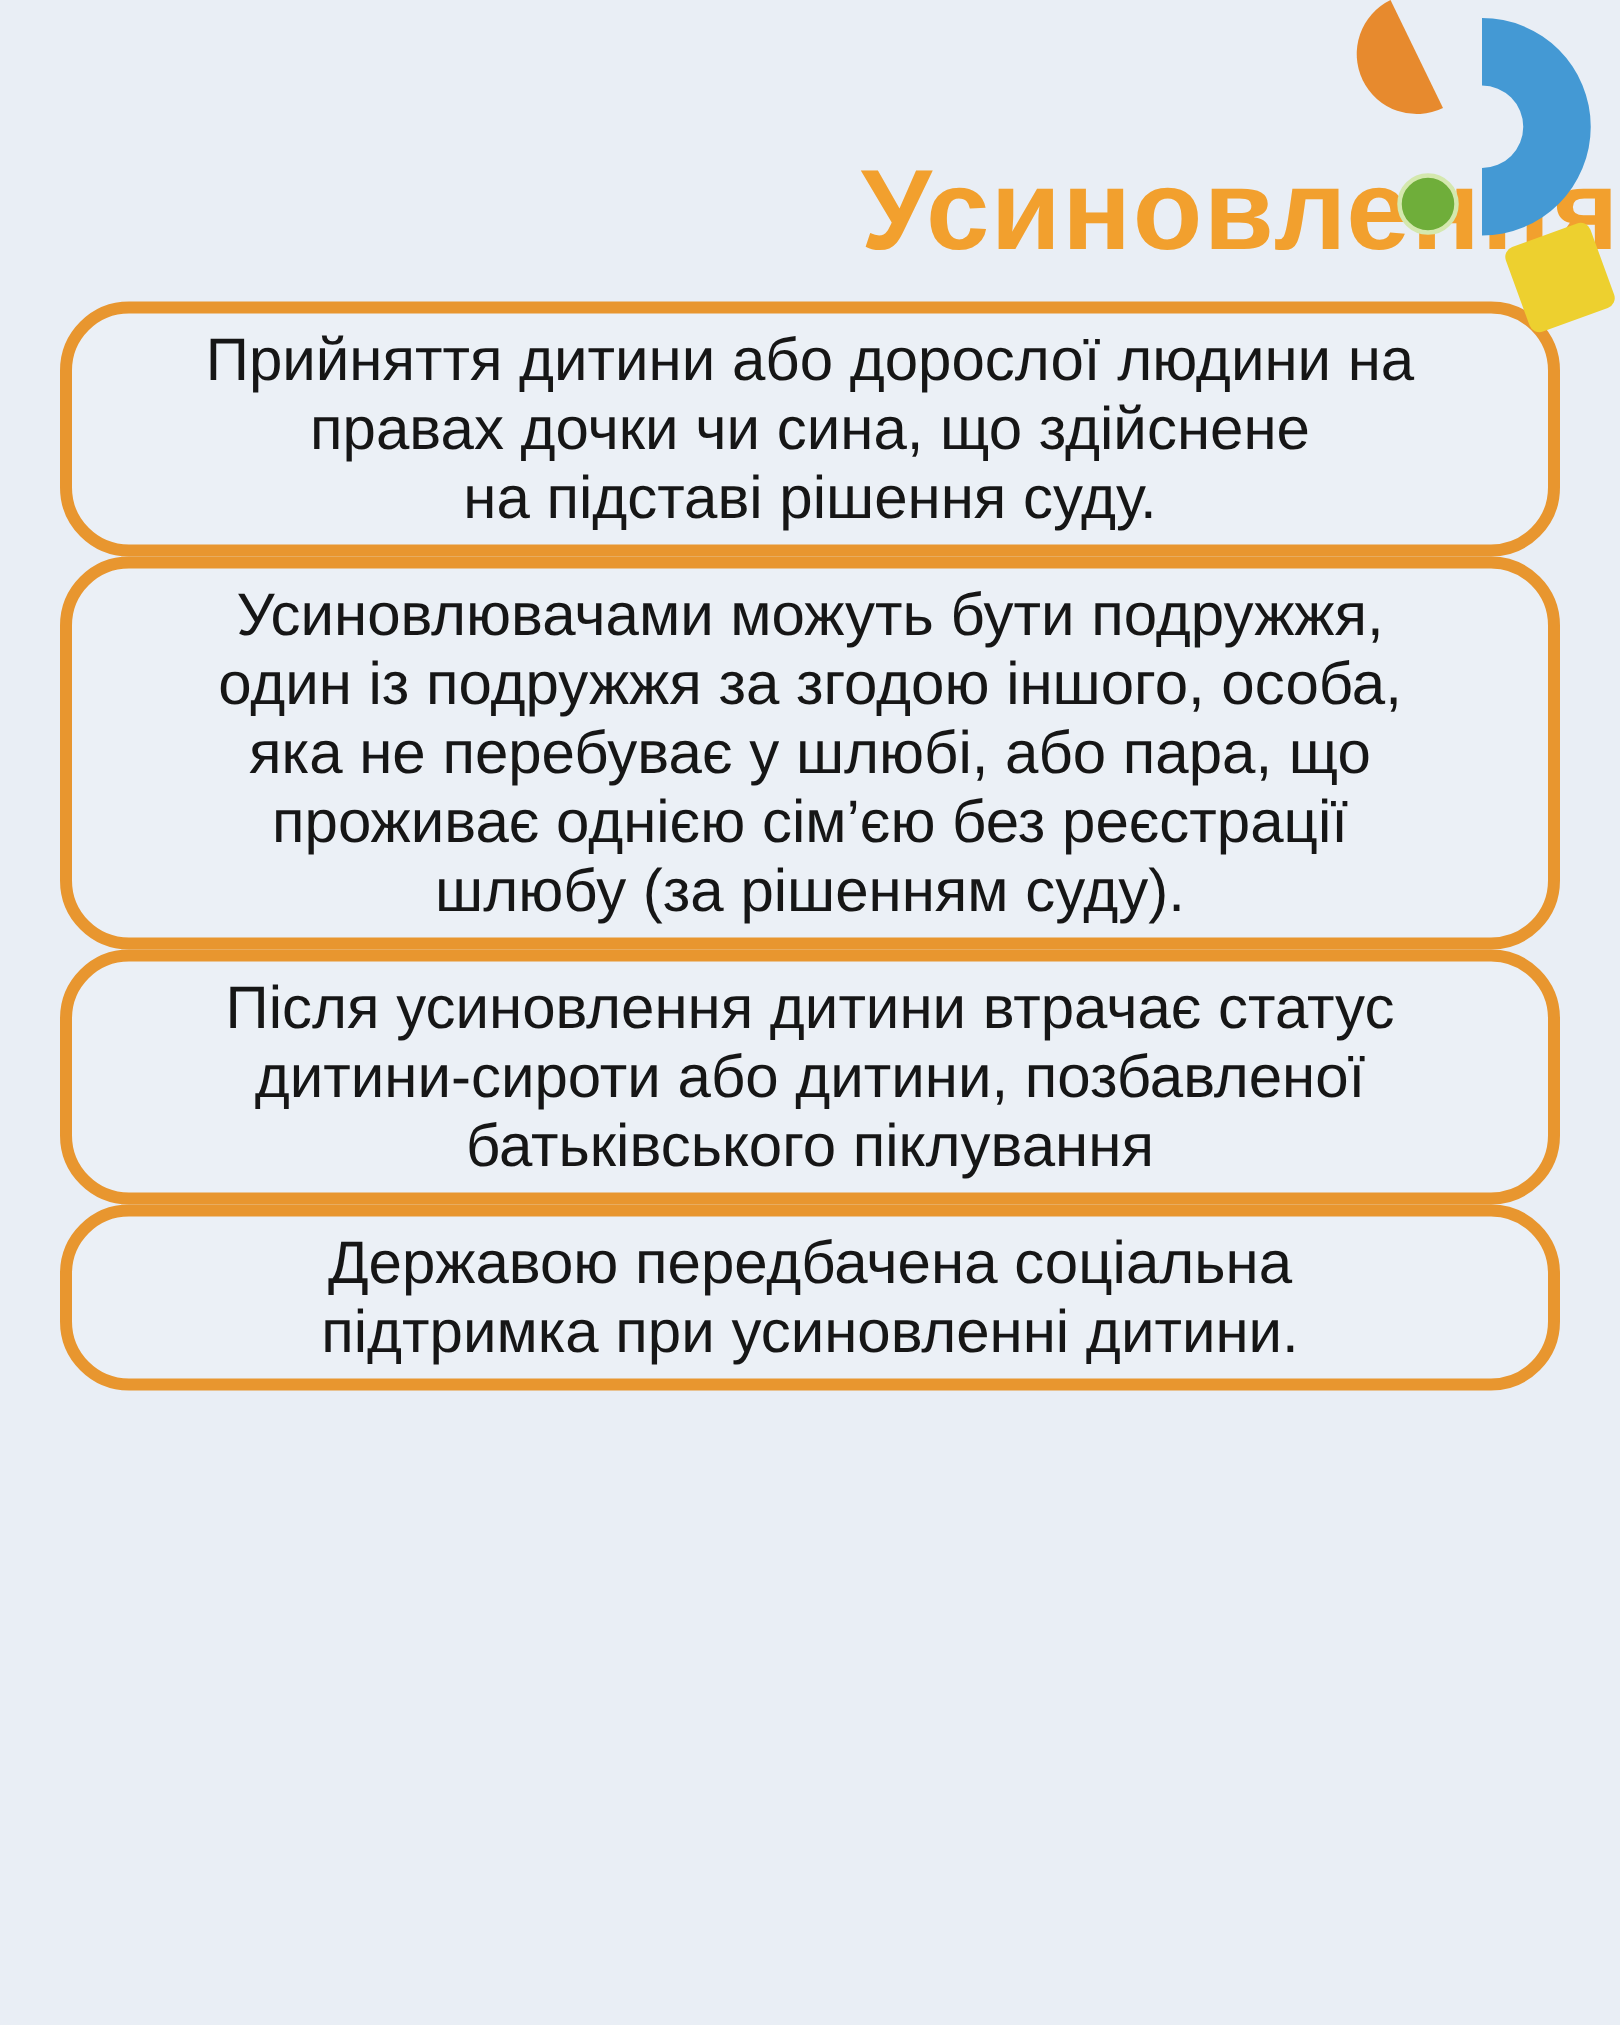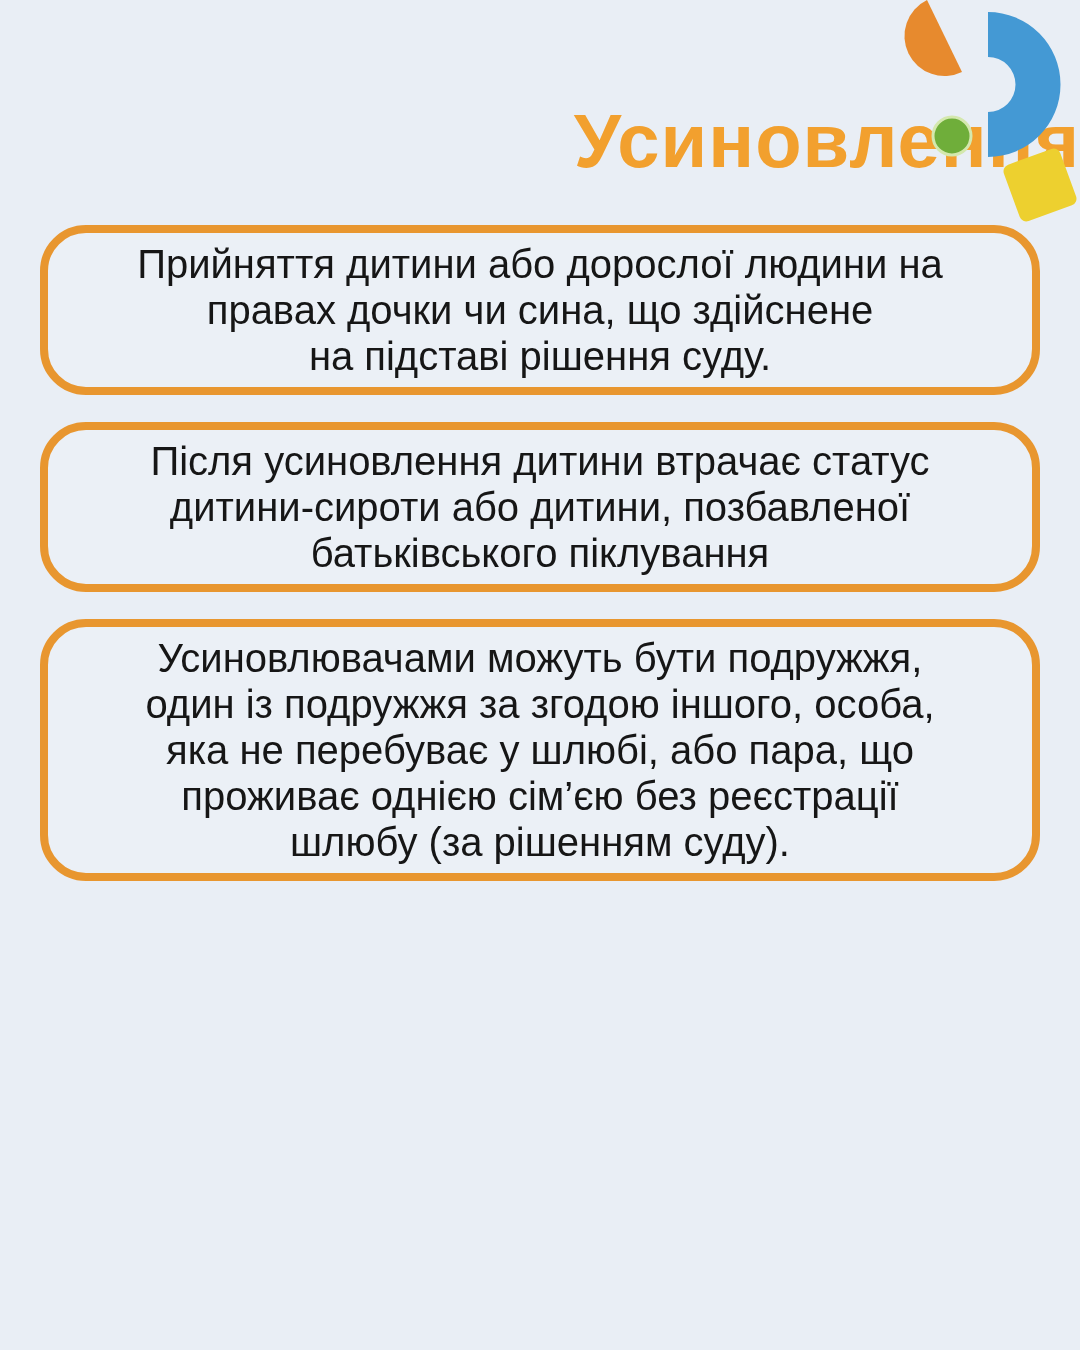--- a/index.html
+++ b/index.html
@@ -28,24 +28,23 @@
     padding-top: 103px;
     line-height: 76px;
     font-size: 76px;
     font-weight: bold;
     text-align: right;
     letter-spacing: 1px;
     color: #F2A02E;
   }
 
   .cards {
-    margin: 46px 40px 0 40px;
+    margin: 22px 40px 0 40px;
     display: flex;
     flex-direction: column;
-    gap: 27px;
   }
 
   .card {
     background: #EBF0F6;
     border: 8px solid #E8962F;
     border-radius: 46px;
     padding: 8px 20px;
     display: flex;
     align-items: center;
     justify-content: center;
@@ -76,29 +75,33 @@
   <div class="cards">
 
     <div class="card">
       <p>Прийняття дитини або дорослої людини на
 правах дочки чи сина, що здійснене
 на підставі рішення суду.</p>
     </div>
 
 
     <div class="card">
-      <p>Після усиновлення дитини втрачає статус
-дитини-сироти або дитини, позбавленої
-батьківського піклування</p>
-    </div>
-
-    <div class="card">
       <p>Усиновлювачами можуть бути подружжя,
 один із подружжя за згодою іншого, особа,
 яка не перебуває у шлюбі, або пара, що
 проживає однією сім’єю без реєстрації
 шлюбу (за рішенням суду).</p>
     </div>
 
+    <div class="card">
+      <p>Після усиновлення дитини втрачає статус
+дитини-сироти або дитини, позбавленої
+батьківського піклування</p>
+    </div>
+
+    <div class="card">
+      <p>Державою передбачена соціальна
+підтримка при усиновленні дитини.</p>
+    </div>
 
   </div>
 
 </div>
 
 </body></html>

